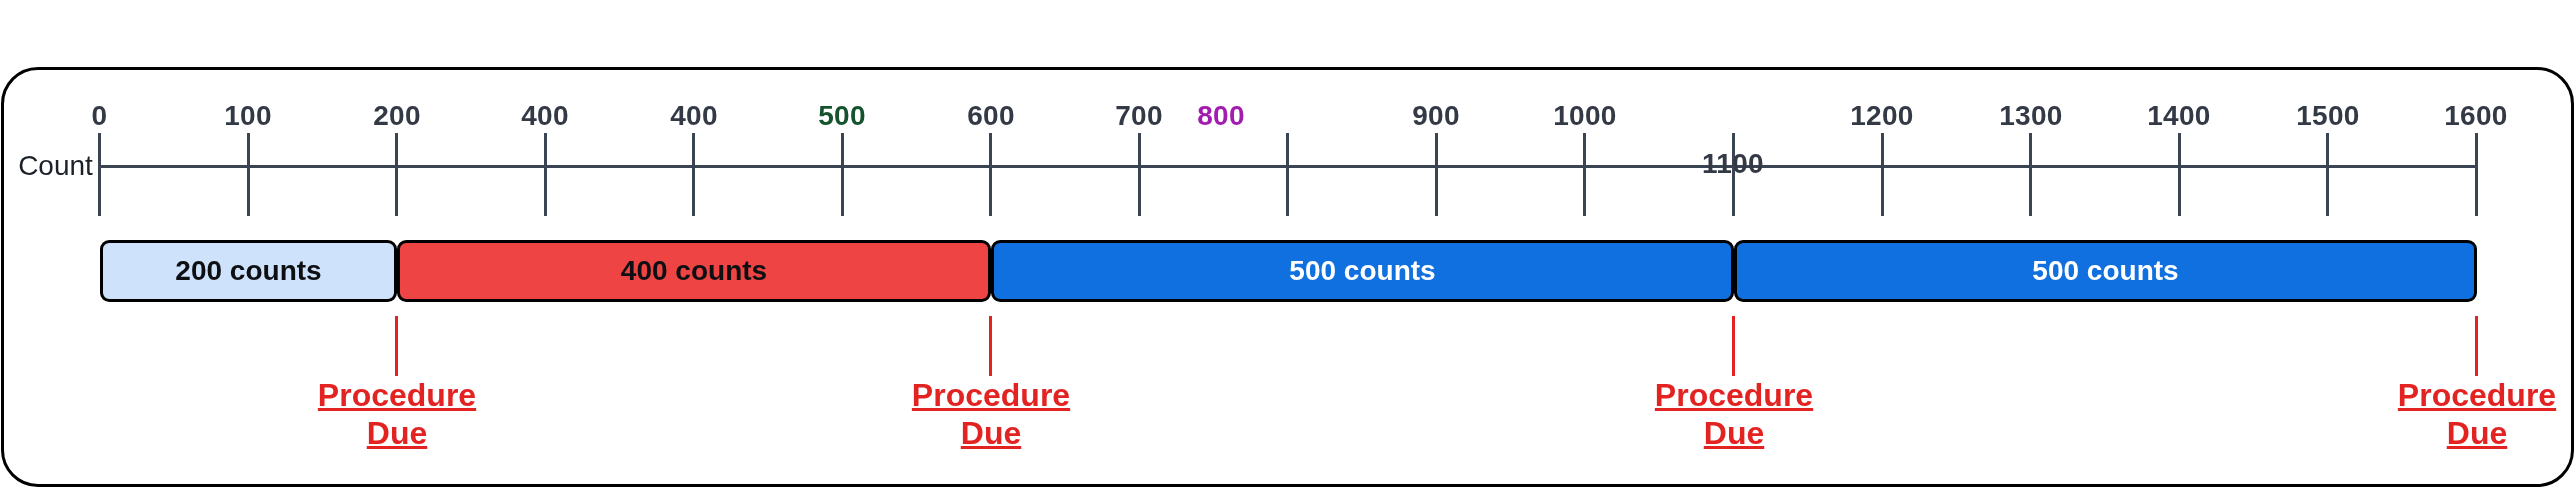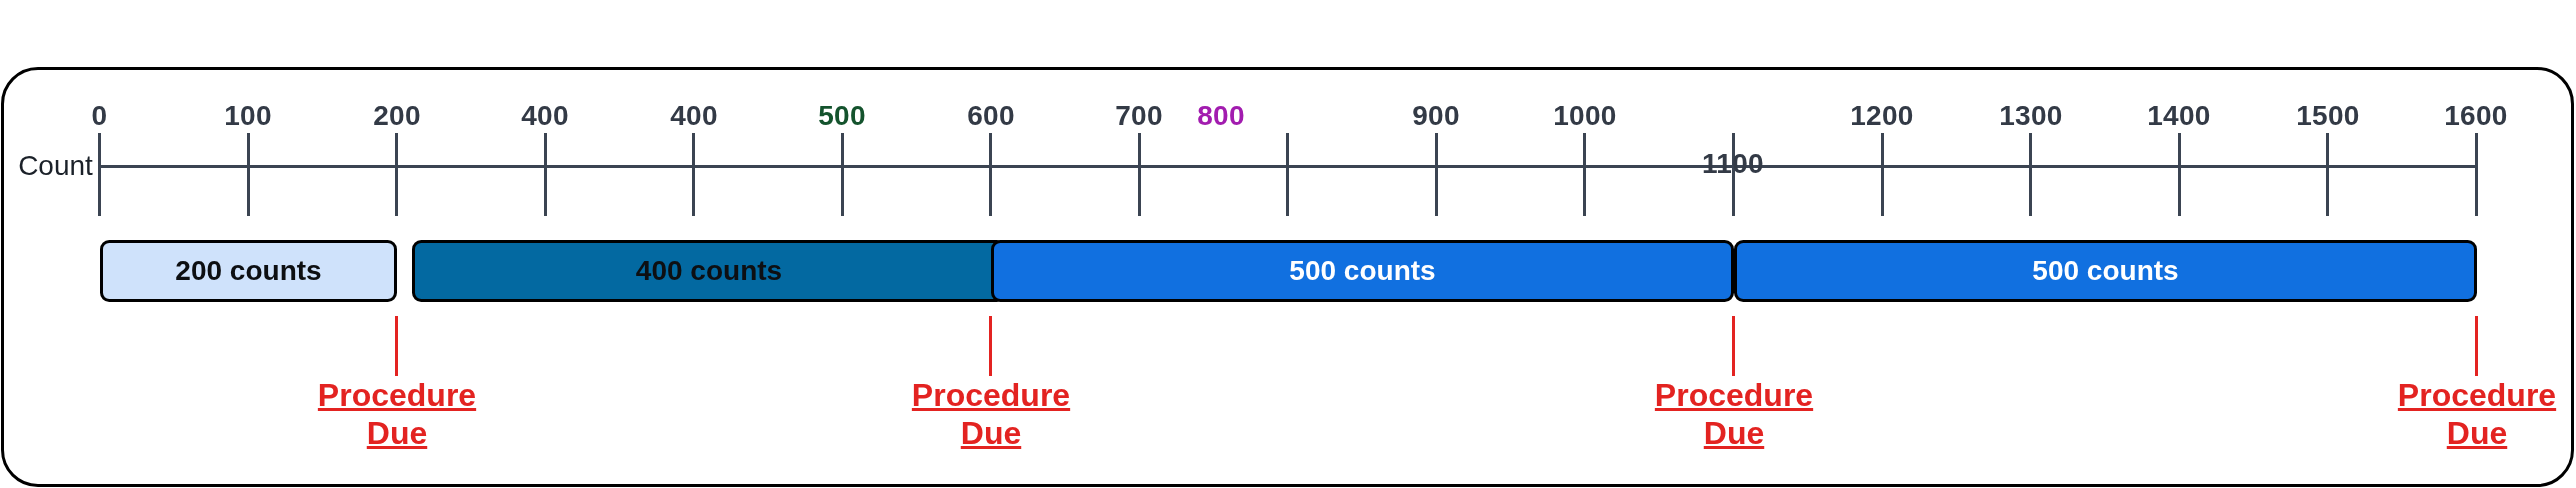--- a/index.html
+++ b/index.html
@@ -125,21 +125,21 @@
       <div class="tick-label" style="left: 2100px; color: rgb(51, 58, 70);">1400</div>
       <div class="tick" style="left: 2326px; background: rgb(59, 68, 82);"></div>
       <div class="tick-label" style="left: 2249px; color: rgb(51, 58, 70);">1500</div>
       <div class="tick" style="left: 2475px; background: rgb(59, 68, 82);"></div>
       <div class="tick-label" style="left: 2397px; color: rgb(51, 58, 70);">1600</div>
     </div>
   <div id="segments-layer">
       <div class="segment" style="left: 100px; width: 297px; background: rgb(207, 226, 251);">
         <span class="segment-label" style="color: rgb(13, 15, 18);">200 counts</span>
       </div>
-      <div class="segment" style="left: 412px; width: 594px; background: #0369a1;">
+      <div class="segment" style="left: 397px; width: 594px; background: #ef4444;">
         <span class="segment-label" style="color: rgb(13, 15, 18);">400 counts</span>
       </div>
       <div class="segment" style="left: 991px; width: 743px; background: rgb(17, 112, 224);">
         <span class="segment-label" style="color: rgb(255, 255, 255);">500 counts</span>
       </div>
       <div class="segment" style="left: 1734px; width: 743px; background: rgb(17, 112, 224);">
         <span class="segment-label" style="color: rgb(255, 255, 255);">500 counts</span>
       </div>
     </div>
   <div id="markers-layer">

